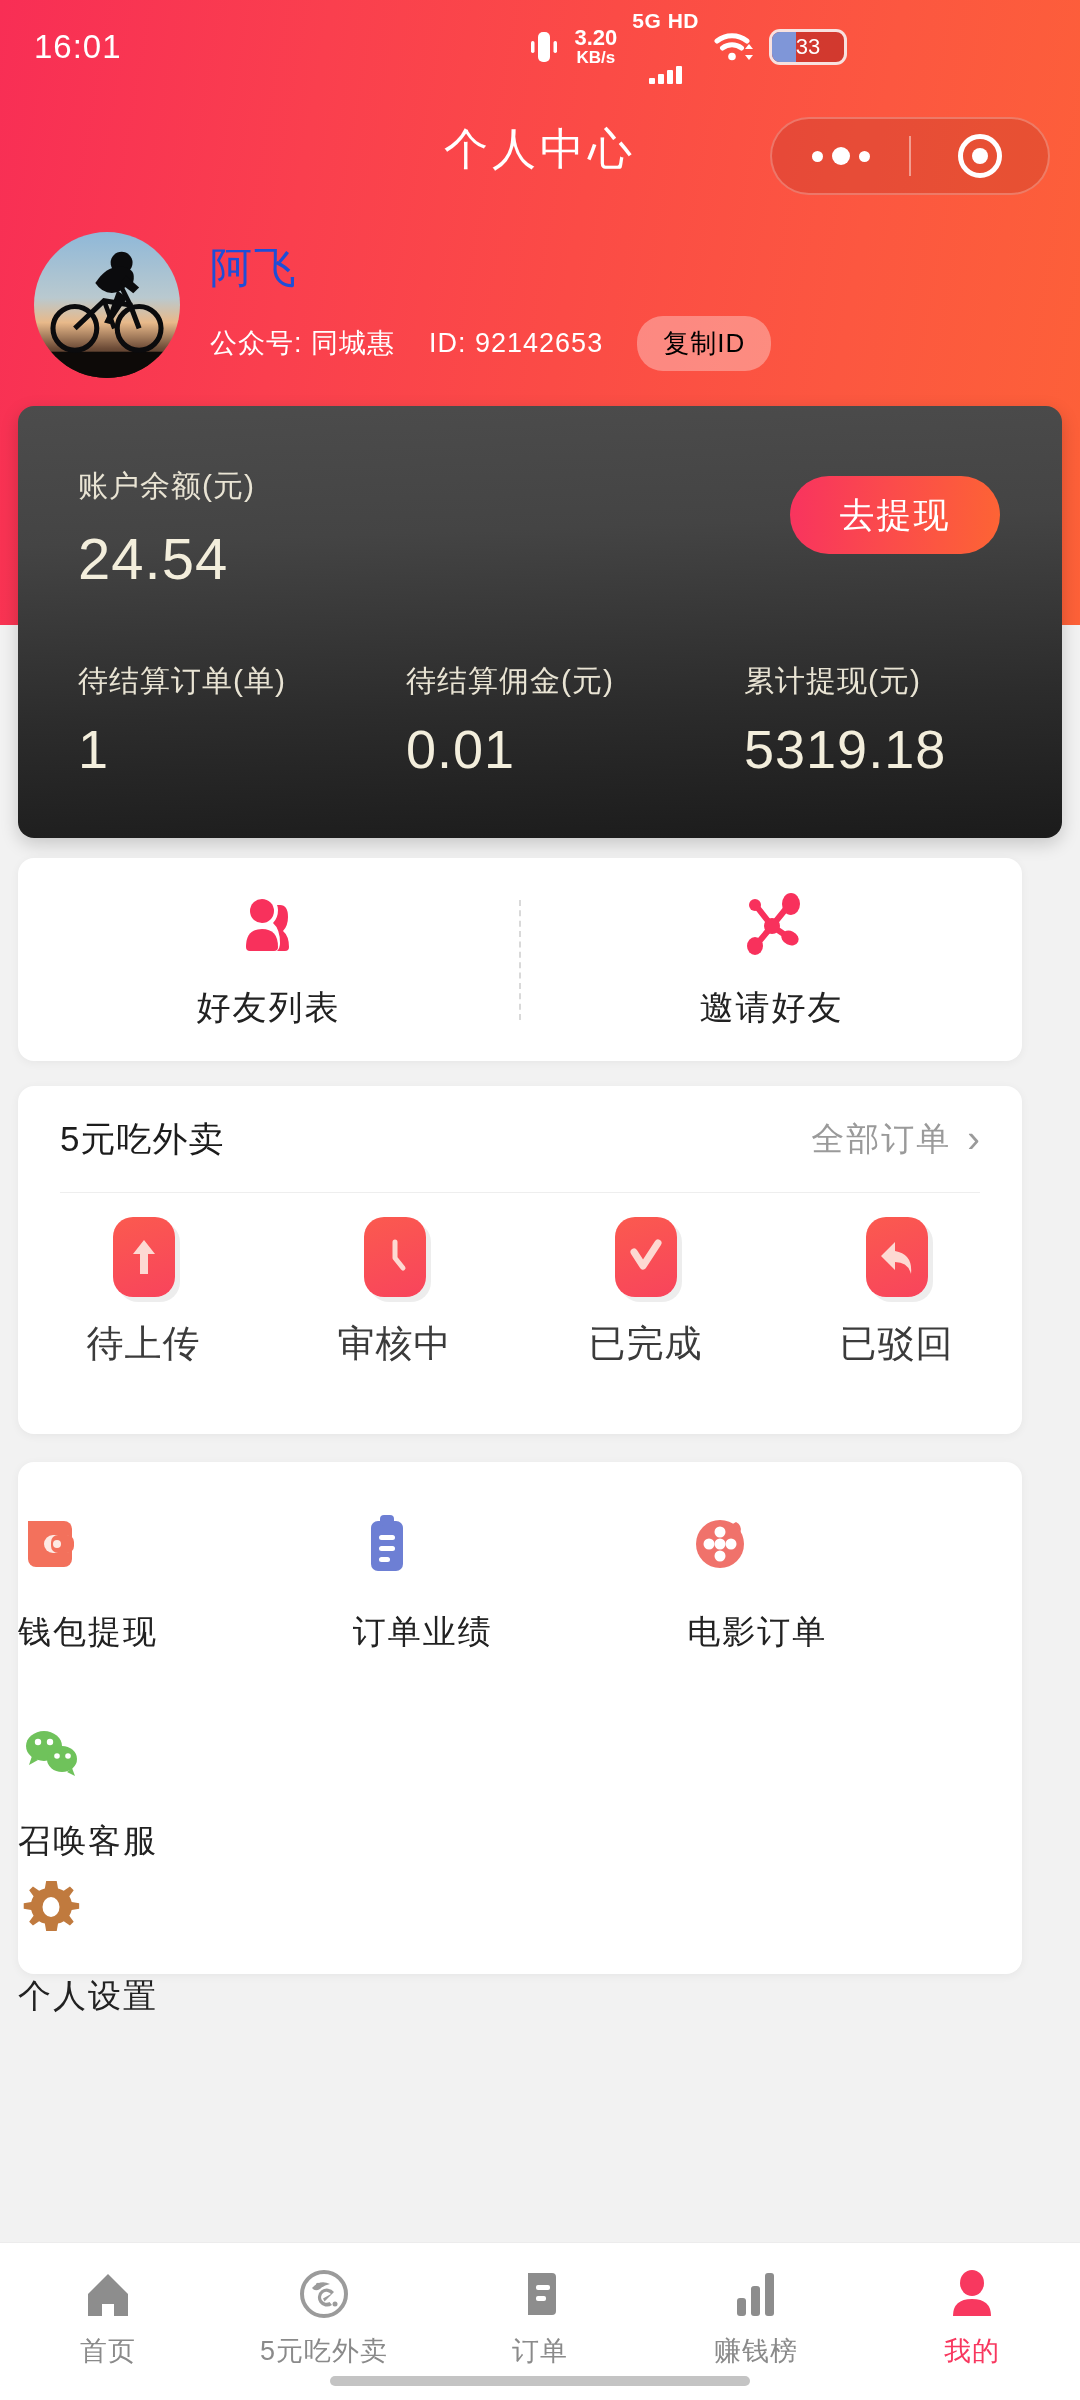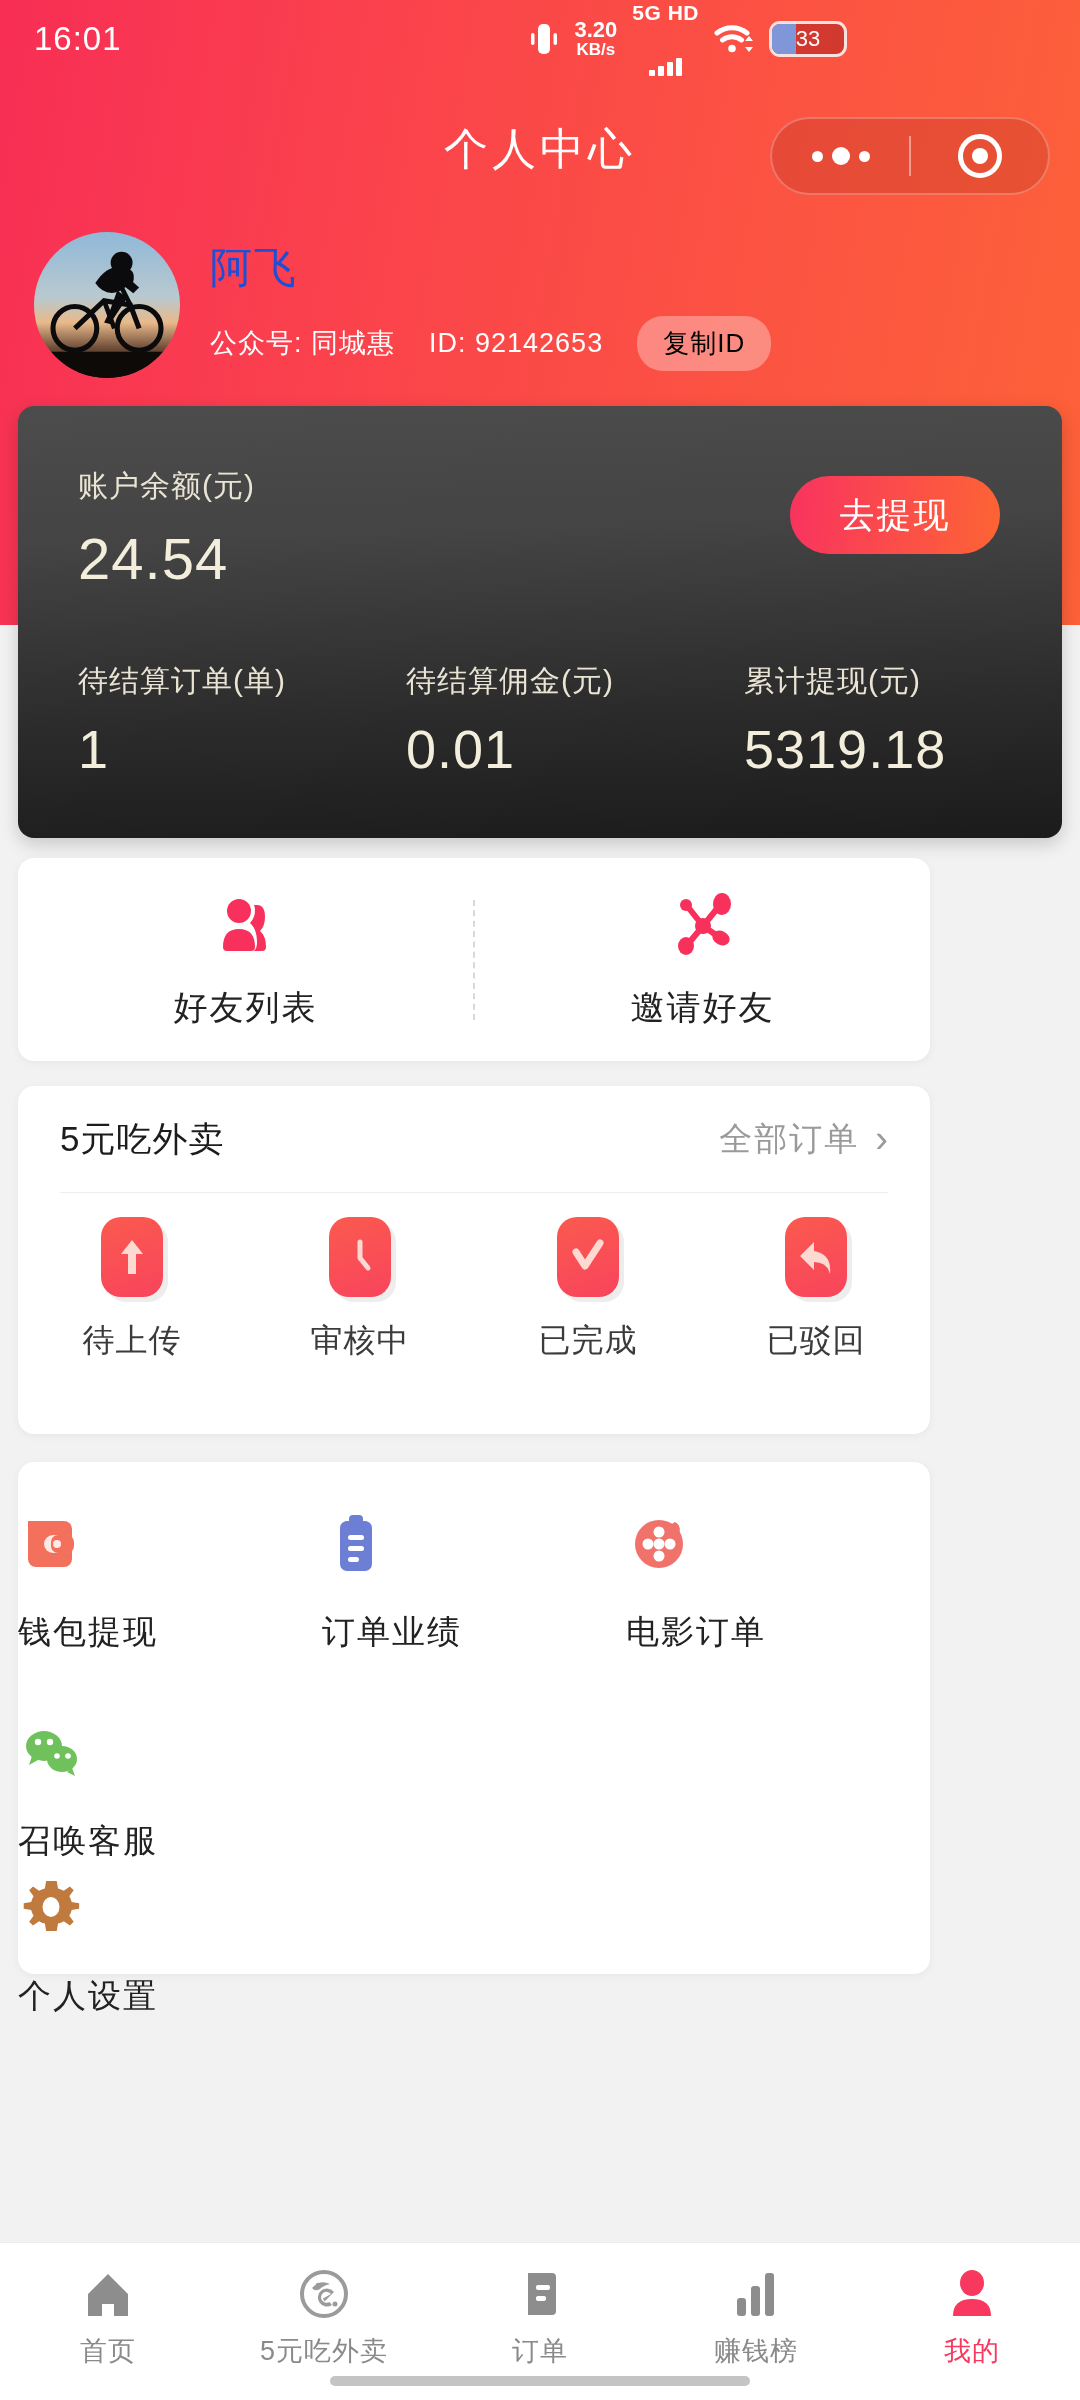--- a/index.html
+++ b/index.html
@@ -12,21 +12,21 @@
   }
 
   
   #header-area{
     position:absolute; left:0; top:0; width:1080px; height:625px;
     background:linear-gradient(100deg,#f82e55 0%,#fa3f4e 28%,#fb4b46 52%,#fc5740 76%,#fd6138 100%);
   }
 
   
   #status-bar{
-    position:absolute; left:0; top:0; width:881px; height:78px;
+    position:absolute; left:0; top:8px; width:881px; height:78px;
     display:flex; align-items:center; justify-content:space-between;
     padding:0 34px; color:#fff;
   }
   #status-clock{ font-size:33px; letter-spacing:1px; font-weight:400; }
   #status-right{ display:flex; align-items:center; gap:15px; }
   .sb-icon{ display:flex; align-items:center; }
   #net-speed{ display:flex; flex-direction:column; align-items:center; line-height:1.0; }
   #net-speed .v{ font-size:22px; font-weight:600; }
   #net-speed .u{ font-size:17px; font-weight:600; }
   #net-type{ display:flex; flex-direction:column; align-items:center; line-height:1.05;gap:31px; }
@@ -101,21 +101,21 @@
   #stats-row{
     position:absolute; left:0; right:0; top:255px; display:flex;
   }
   .stat{ flex:1; padding-left:60px; }
   .stat:nth-child(2){ padding-left:10px; }
   .stat:nth-child(3){ padding-left:20px; }
   .stat-label{ font-size:30px; color:#e9e4d4; letter-spacing:1px; }
   .stat-value{ font-size:54px; color:#f3eedc; margin-top:16px; letter-spacing:1px;}
 
   
-  .card{ position:absolute; left:18px; width:912px; background:#fff; border-radius:16px;
+  .card{ position:absolute; left:18px; width:1004px; background:#fff; border-radius:16px;
     box-shadow:0 2px 10px rgba(0,0,0,.05); }
 
   
   #friends-card{ top:858px; height:203px; display:flex; align-items:center; }
   .friend-item{ flex:1; display:flex; flex-direction:column; align-items:center; justify-content:center;}
   .friend-icon{ height:78px; display:flex; align-items:center; justify-content:center; }
   .friend-label{ font-size:34px; color:#222; margin-top:18px; letter-spacing:2px;}
   #friends-divider{ width:2px; height:120px; border-left:2px dashed #d9d9d9; }
 
   
@@ -126,21 +126,21 @@
   #orders-all{ display:flex; align-items:center; gap:16px; }
   #orders-all-label{ font-size:33px; color:#9a9a9a; letter-spacing:2px;}
   #orders-chevron{ color:#9a9a9a; font-size:38px; line-height:1; }
   #orders-sep{ height:1px; background:#eee; margin:0 42px; }
   #order-status-row{ display:flex; padding-top:24px; }
   .status-item{ flex:1; display:flex; flex-direction:column; align-items:center;}
   .status-badge{ width:62px; height:80px; border-radius:20px;
     background:linear-gradient(160deg,#fb5a4f 0%,#f8445c 100%);
     display:flex; align-items:center; justify-content:center;
     box-shadow:5px 5px 0 rgba(0,0,0,.07); }
-  .status-label{ font-size:32px; color:#3b3b3b; margin-top:22px; letter-spacing:1px;}
+  .status-label{ font-size:37px; color:#3b3b3b; margin-top:22px; letter-spacing:1px;}
 
   
   #menu-card{ top:1462px; height:512px; padding-top:38px; }
   .menu-row{ display:flex; }
   .menu-item{ flex:1; display:flex; flex-direction:column; align-items:flex-start; }
   .menu-icon{ height:86px; display:flex; align-items:center; justify-content:center; }
   .menu-label{ font-size:33px; color:#222; margin-top:24px; letter-spacing:2px;}
   #menu-row-2{ margin-top:54px;flex-direction:column; }
   #menu-row-2 .menu-item:nth-child(4){ visibility:hidden; }
 

